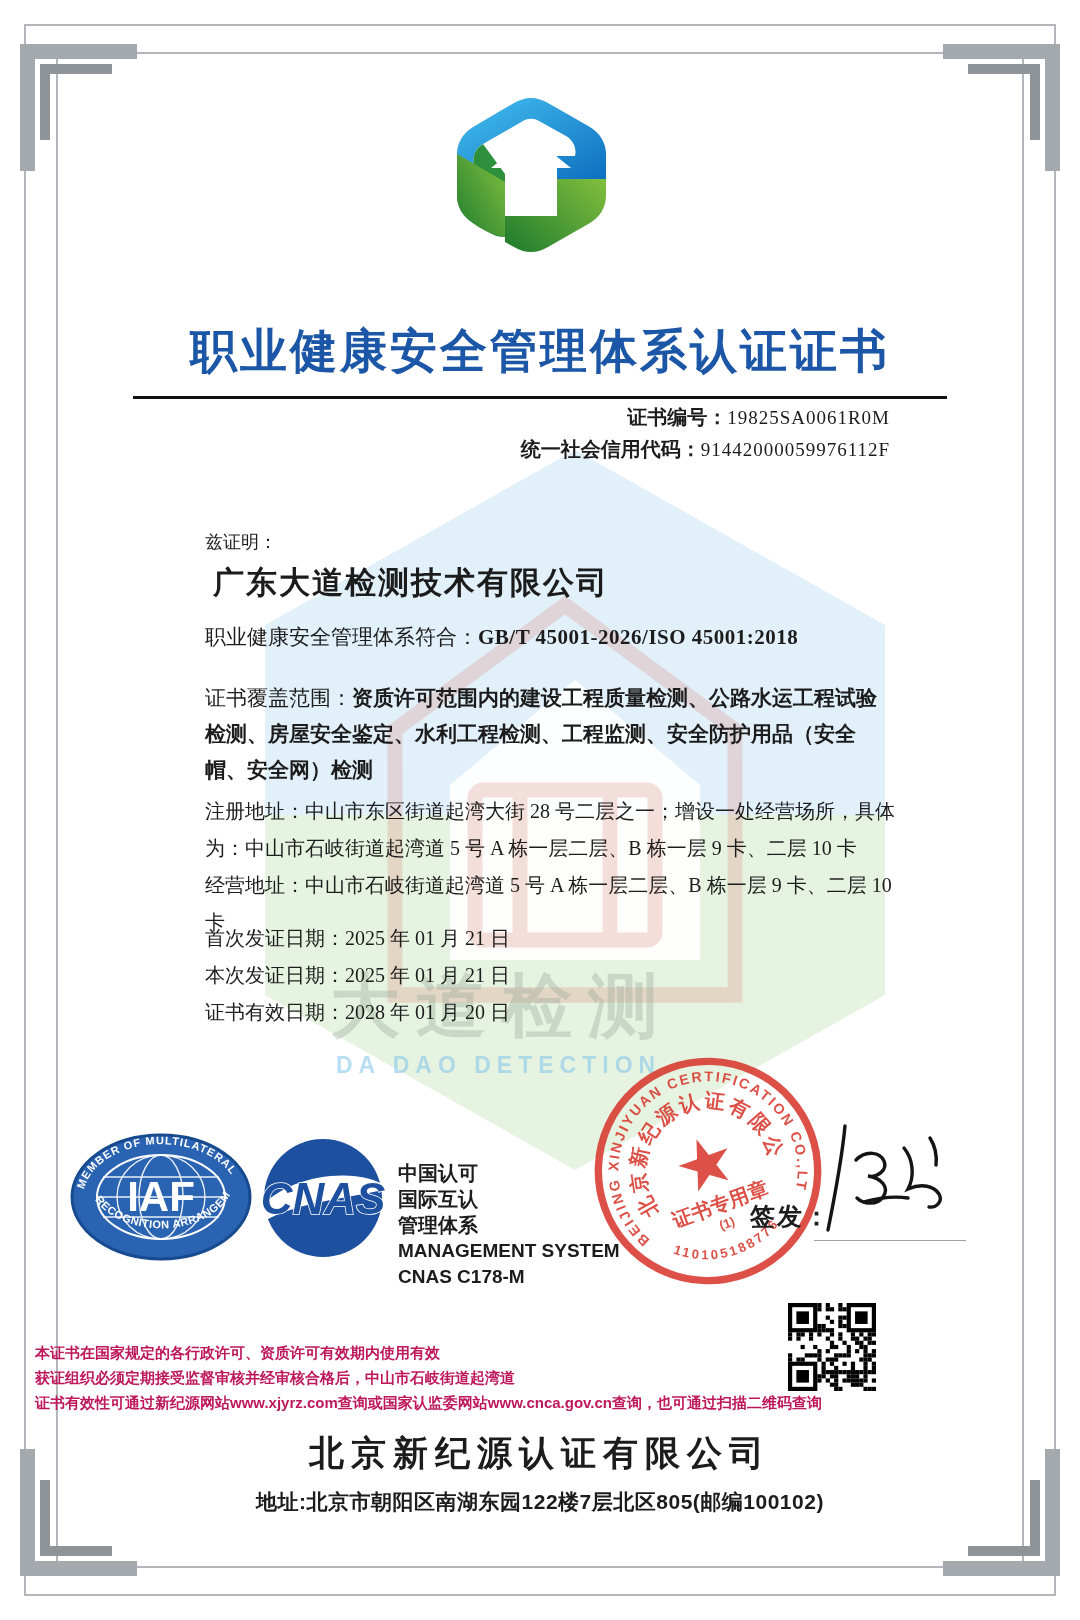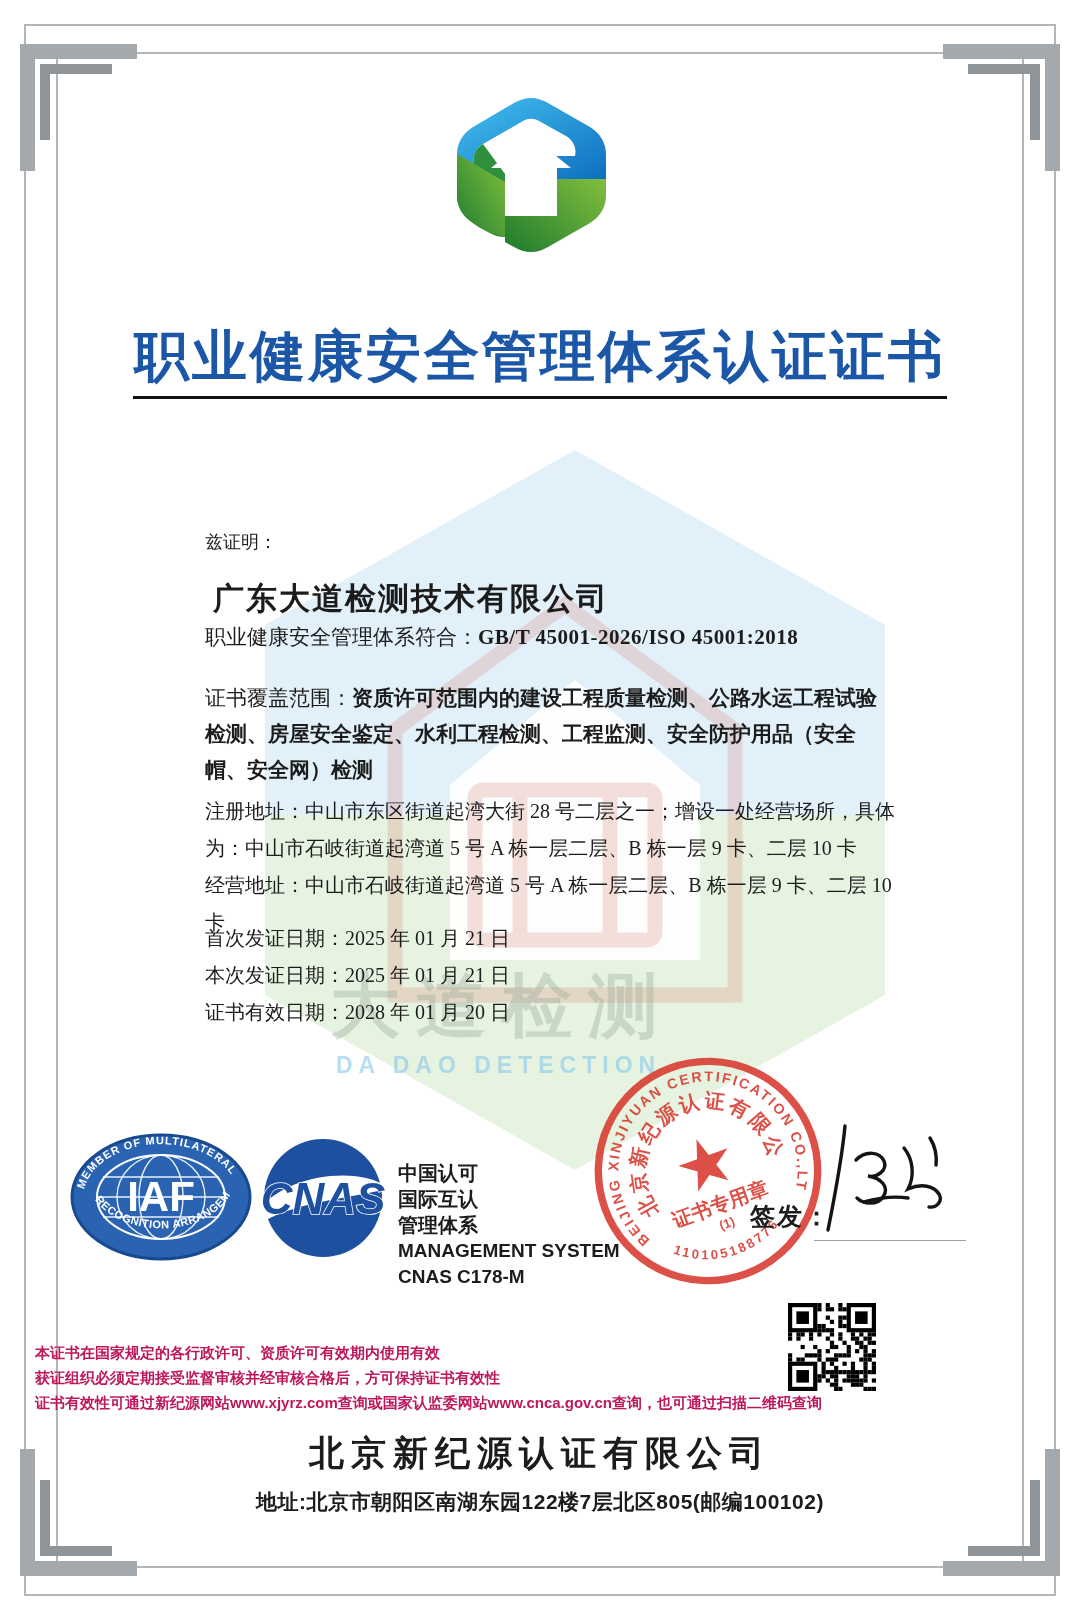--- a/index.html
+++ b/index.html
@@ -30,29 +30,29 @@
 
   
   .wm{position:absolute;pointer-events:none;}
   .wm-hex{left:245px;top:440px;}
   .wm-house{left:360px;top:580px;}
   .wm-cn{left:330px;top:960px;font-family:var(--serif);font-weight:bold;font-size:70px;letter-spacing:16px;color:rgba(145,165,148,0.35);}
   .wm-en{left:336px;top:1052px;font-weight:bold;font-size:23px;letter-spacing:6px;color:rgba(125,195,235,0.55);text-align:right;}
 
   
   .logo{position:absolute;left:455px;top:96px;}
-  .title{position:absolute;left:0;top:320px;width:100%;text-align:center;font-family:var(--serif);font-weight:bold;font-size:55px;letter-spacing:3px;color:var(--blue);}
+  .title{position:absolute;left:0;top:320px;width:100%;text-align:center;font-family:var(--serif);font-weight:bold;font-size:47px;letter-spacing:3px;color:var(--blue);}
   .title-rule{position:absolute;left:133px;top:396px;width:814px;height:3px;background:#111;}
   .certnos{position:absolute;right:190px;top:402px;text-align:right;line-height:30px;}
   .certnos .lbl{font-weight:bold;font-size:20px;}
   .certnos .val{font-family:var(--serif);font-size:19px;letter-spacing:1px;}
 
   
   .certify{position:absolute;left:205px;top:530px;font-family:Liberation Mono, monospace;font-size:18px;}
-  .company{position:absolute;left:213px;top:562px;font-family:var(--serif);font-weight:bold;font-size:31px;letter-spacing:2px;margin-top:16px;}
+  .company{position:absolute;left:213px;top:562px;font-family:var(--serif);font-weight:bold;font-size:31px;letter-spacing:2px;}
   .standard{position:absolute;left:205px;top:623px;font-family:var(--serif);font-size:21px;}
   .standard .val{font-weight:bold;letter-spacing:0.5px;}
   .scope{position:absolute;left:205px;top:680px;width:692px;font-family:var(--serif);font-size:21px;line-height:36px;}
   .scope b{font-weight:bold;}
   .addresses{position:absolute;left:205px;top:793px;width:694px;font-family:var(--serif);font-size:20px;line-height:37px;}
   .dates{position:absolute;left:205px;top:920px;font-family:var(--serif);font-size:20px;line-height:37px;}
 
   
   .iaf{position:absolute;left:70px;top:1133px;}
   .cnas{position:absolute;left:253px;top:1136px;}
@@ -120,20 +120,24 @@
     <path d="M76,2 C82,2 88,4 93,7 L135,31 C145,37 151,47 151,58 L151,83 L102,83 L102,60 L120,60 C122,52 118,44 111,40 L84,25 C79,22 73,22 68,25 L28,48 C21,52 17,60 19,68 L2,58 C2,47 8,37 18,31 L59,7 C64,4 70,2 76,2 Z" fill="url(#lgB)"></path>
     <path d="M2,58 L19,68 C17,60 21,52 28,48 L50,78 L50,141 C43,141 38,139 33,136 L18,127 C8,121 2,111 2,100 Z" fill="#2e8f3c"></path>
     <path d="M2,58 L50,86 L50,141 L33,136 C20,130 2,118 2,100 Z" fill="url(#lgG)" opacity="0.9"></path>
     <path d="M151,83 L151,100 C151,111 145,121 135,127 L93,151 C88,154 82,156 76,156 C70,156 64,154 59,151 L50,146 L50,86 L76,66 L102,86 L102,83 Z" fill="url(#lgG)"></path>
     <path d="M76,40 L116,72 L102,72 L102,120 L50,120 L50,72 L36,72 Z" fill="#ffffff"></path>
   </svg>
 
   <div class="title">职业健康安全管理体系认证证书</div>
   <div class="title-rule"></div>
 
+  <div class="certnos">
+    <div><span class="lbl">证书编号：</span><span class="val">19825SA0061R0M</span></div>
+    <div><span class="lbl">统一社会信用代码：</span><span class="val">91442000059976112F</span></div>
+  </div>
 
   <div class="certify">兹证明：</div>
   <div class="company">广东大道检测技术有限公司</div>
   <div class="standard">
     <span>职业健康安全管理体系符合：</span><span class="val">GB/T 45001-2026/ISO 45001:2018</span>
   </div>
   <div class="scope">
     <span>证书覆盖范围：</span><b>资质许可范围内的建设工程质量检测、公路水运工程试验检测、房屋安全鉴定、水利工程检测、工程监测、安全防护用品（安全帽、安全网）检测</b>
   </div>
   <div class="addresses">
@@ -371,19 +375,19 @@
           <rect x="48" y="80" width="4" height="4"></rect>
           <rect x="72" y="80" width="4" height="4"></rect>
           <rect x="76" y="80" width="4" height="4"></rect>
           <rect x="80" y="80" width="4" height="4"></rect>
         </g>
     </g>
   </svg>
 
   <div class="notes">
     <div>本证书在国家规定的各行政许可、资质许可有效期内使用有效</div>
-    <div>获证组织必须定期接受监督审核并经审核合格后，方可保持证书有效性</div>
+    <div>获证组织必须定期接受监督审核并经审核合格后，中山市石岐街道起湾道</div>
     <div>证书有效性可通过新纪源网站www.xjyrz.com查询或国家认监委网站www.cnca.gov.cn查询，也可通过扫描二维码查询</div>
   </div>
   <div class="issuer">北京新纪源认证有限公司</div>
   <div class="issuer-addr">地址:北京市朝阳区南湖东园122楼7层北区805(邮编100102)</div>
 
 </div>
 
 </body></html>

